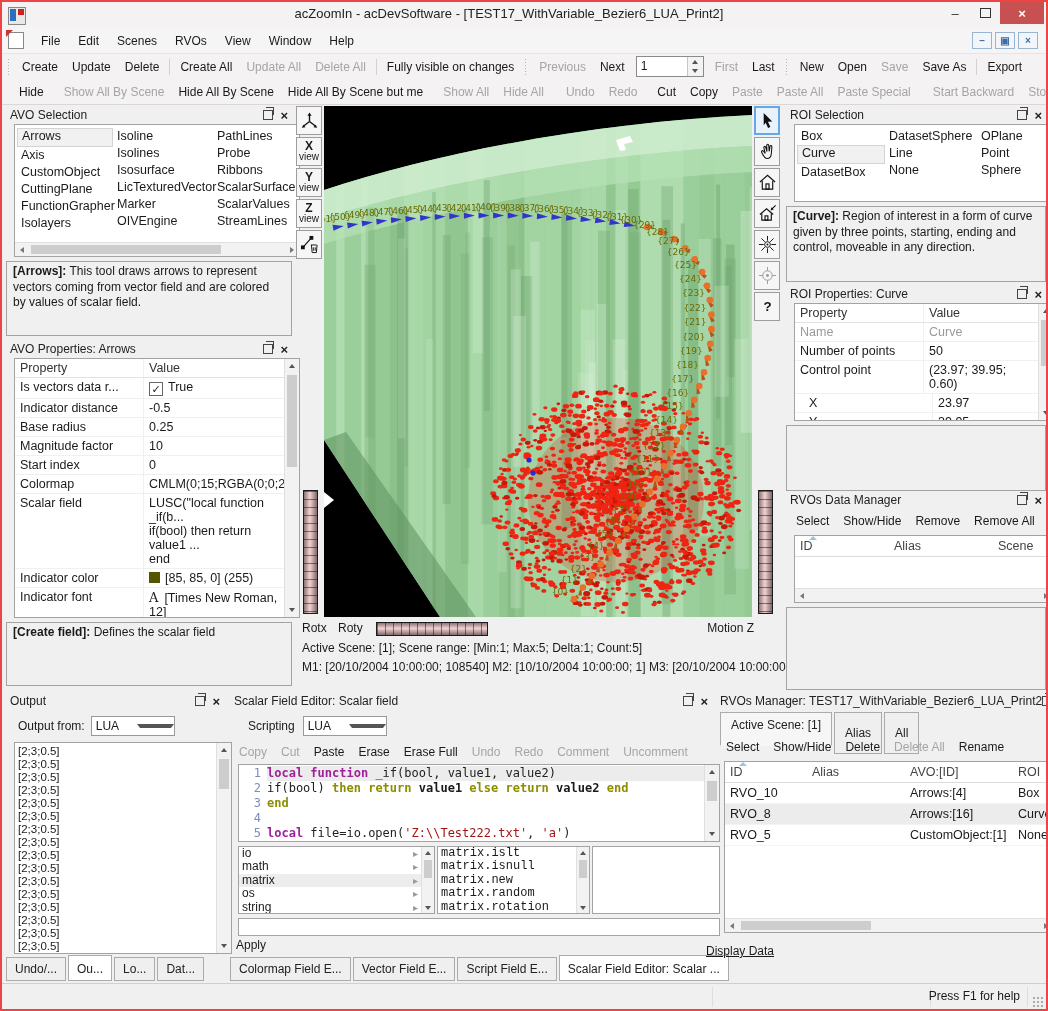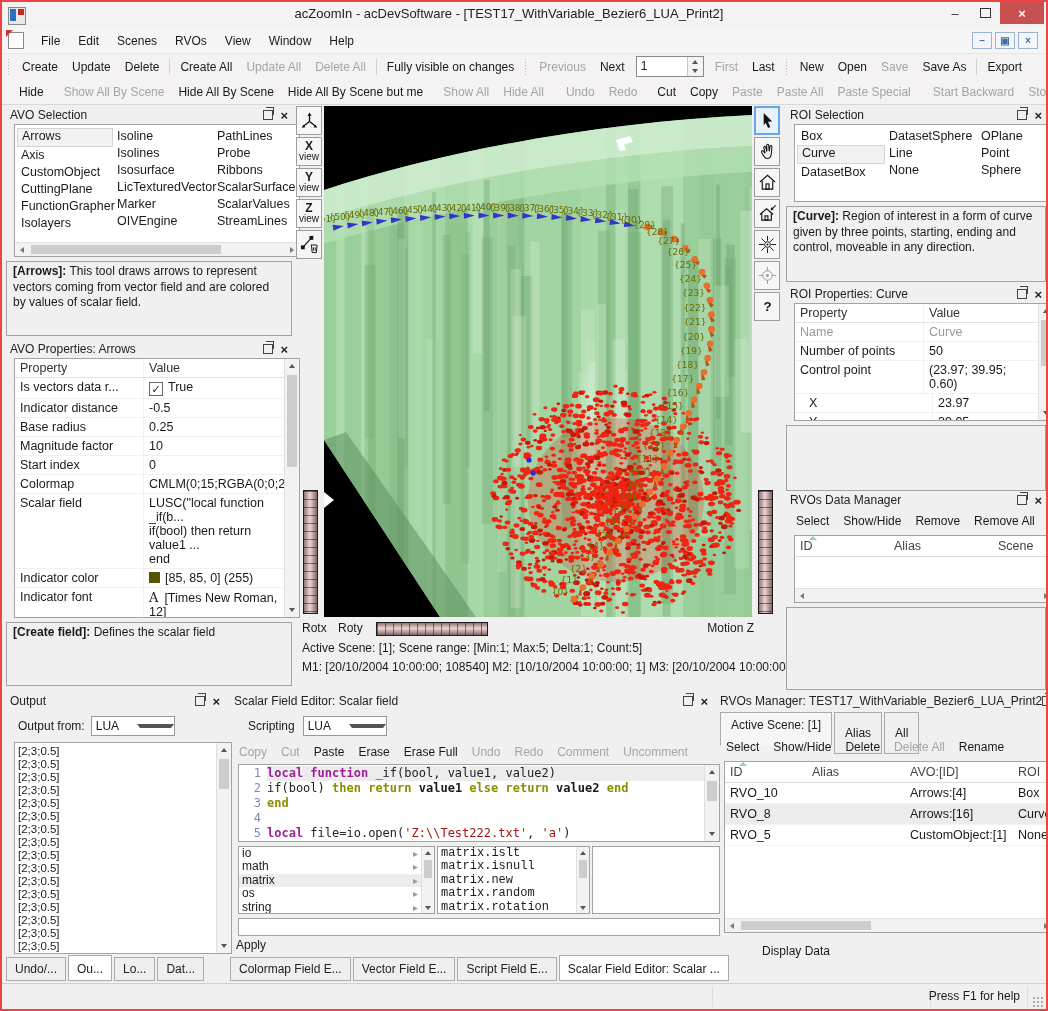--- a/index.html
+++ b/index.html
@@ -2397,21 +2397,21 @@
     <div class="hs" style="left:0;right:0;bottom:0;">
       <div class="sbtn" style="left:0;top:0;bottom:0;width:14px;">
           <span class="tri-l"></span>
         </div>
       <div class="sbtn" style="right:0;top:0;bottom:0;width:14px;">
           <span class="tri-r"></span>
         </div>
       <div class="hthumb" style="left:16px;width:130px;"></div>
     </div>
   </div>
-  <div class="panel" style="left:760px;top:942px;"><span>Display Data</span></div>
+  <div class="panel" style="left:704px;top:942px;text-decoration:underline;"><span>Display Data</span></div>
 
   <div class="status">
     <div class="statcell" style="left:710px;"></div>
     <div class="statcell" style="left:928px;"></div>
     <div style="position:absolute;right:26px;top:5px;">Press F1 for help</div>
     <div class="statcell" style="right:18px;"></div>
     <div class="griddots"></div>
   </div>
 
 </div>

